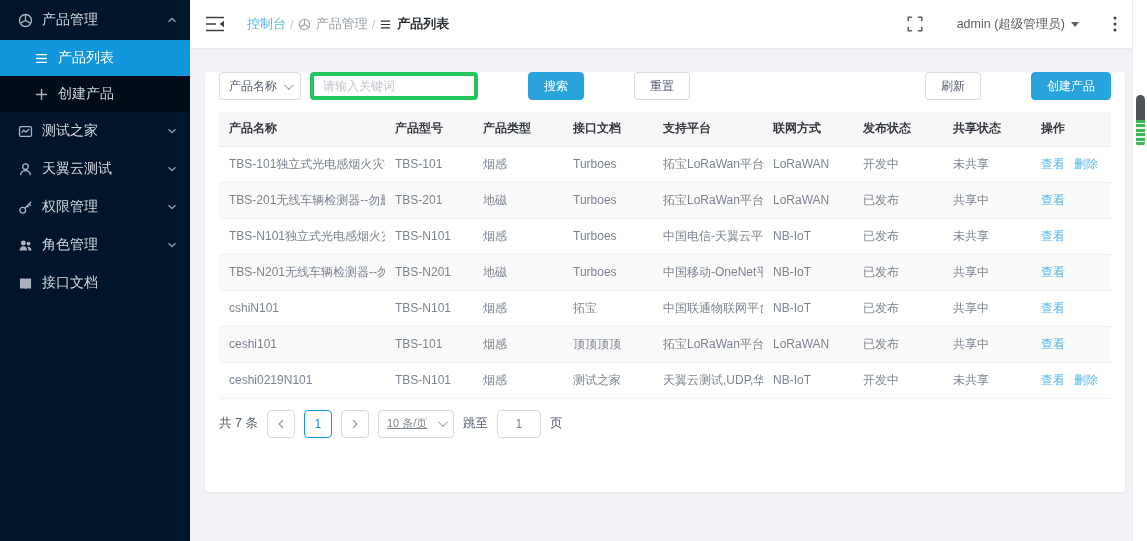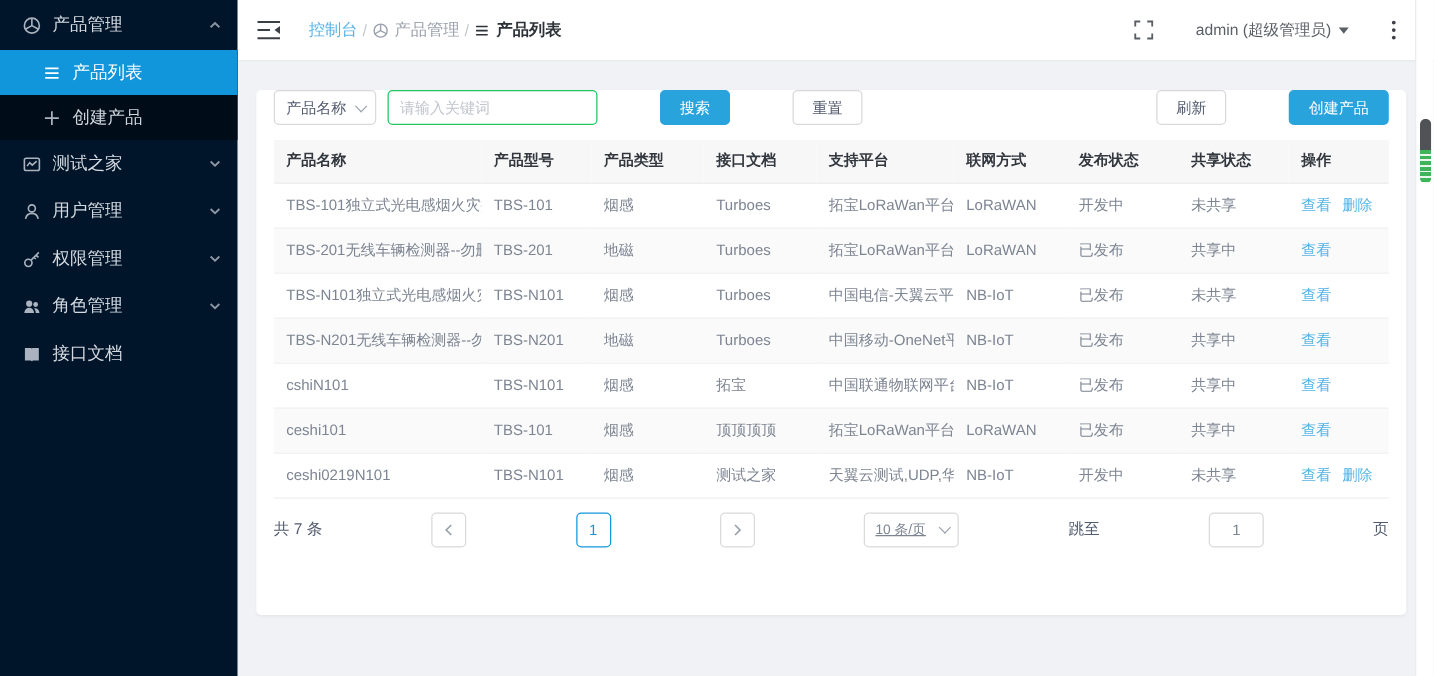--- a/index.html
+++ b/index.html
@@ -47,35 +47,35 @@
   .card { background:#fff; border-radius:4px; height:420px; padding:0 14px; box-shadow:0 1px 2px rgba(0,0,0,.04); }
 
   .tabs { display:flex; border-bottom:1px solid #e8eaec; padding-top:13px; }
   .tab { padding:8px 18px 10px; font-size:14px; color:#3b4047; cursor:pointer; position:relative; }
   .tab.active { color:#2aa7df; }
   .tab.active::after { content:""; position:absolute; left:0; right:0; bottom:-1px; height:2px; background:#2aa7df; }
 
   .toolbar { display:flex; align-items:center; margin:12px 0; gap:9px; }
   .sel { height:28px; border:1px solid #d9d9d9; border-radius:4px; background:#fff; display:flex; align-items:center; padding:0 9px; font-size:12px; color:#515a6e; cursor:pointer; gap:7px; }
   .sel-caret { width:7px; height:7px; border-right:1.4px solid #9aa1ac; border-bottom:1.4px solid #9aa1ac; transform:rotate(45deg) translateY(-2px); }
-  .kw-input { height:28px; width:168px; border:1px solid #22c55e; border-radius:4px; padding:0 9px; font-size:12px; color:#515a6e; outline:none; font-family:inherit; }
+  .kw-input { height:28px; width:168px; border:4px solid #22c55e; border-radius:4px; padding:0 9px; font-size:12px; color:#515a6e; outline:none; font-family:inherit; }
   .kw-input::placeholder { color:#c0c4cc; }
   .btn { height:28px; padding:0 15px; border-radius:4px; font-size:12px; cursor:pointer; border:1px solid #d9d9d9; background:#fff; color:#515a6e; font-family:inherit;margin-left:41px; }
   .btn.primary { background:var(--btn-blue); border-color:var(--btn-blue); color:#fff; }
   .toolbar .spacer { flex:1; }
 
   
   table { width:100%; border-collapse:collapse; table-layout:fixed; font-size:12px; }
   thead th { background:#f7f7f8; color:#33383f; font-weight:bold; text-align:left; height:34px; padding:0 10px; border-bottom:1px solid #e8eaec; white-space:nowrap; overflow:hidden; }
   tbody td { height:36px; padding:0 10px; color:#7d8592; border-bottom:1px solid #f0f0f0; white-space:nowrap; overflow:hidden; text-overflow:clip; }
   tbody tr:nth-child(even) td { background:#fafafa; }
   .action-link { color:var(--link); cursor:pointer; text-decoration:none; margin-right:9px; }
 
   
-  .pagination { display:flex; align-items:center; justify-content:space-between; gap:9px; margin-top:11px; font-size:12.5px; color:#515a6e; }
+  .pagination { display:flex; align-items:center; justify-content:flex-start; gap:9px; margin-top:11px; font-size:12.5px; color:#515a6e; }
   .pg-box { min-width:28px; height:28px; border:1px solid #d9d9d9; border-radius:4px; background:#fff; display:flex; align-items:center; justify-content:center; color:#7d8592; cursor:pointer; font-size:11px; }
   .pg-box.current { border-color:var(--primary); color:var(--primary); font-size:12px; }
   .pg-sel { min-width:76px; justify-content:space-between; padding:0 8px; cursor:pointer;text-decoration:underline; }
   .jump-input { width:44px; height:28px; border:1px solid #d9d9d9; border-radius:4px; text-align:center; font-size:12px; color:#7d8592; outline:none; font-family:inherit; }
 
   
   .scroll-track { position:absolute; right:0; top:0; width:15px; height:541px; background:#fff; border-left:1px solid #ececec; z-index:3; }
   .scroll-thumb { position:absolute; left:3px; top:95px; width:9px; height:52px; border-radius:5px; overflow:hidden; cursor:pointer; }
   .scroll-thumb .st-dark { height:25px; background:#4f5356; }
   .scroll-thumb .st-green { height:27px; background:repeating-linear-gradient(180deg,#3eb558 0 3px,#e8f7ec 3px 4.5px); }
@@ -135,21 +135,21 @@
       </span>
     </div>
 
     <div class="menu-item">
       <span class="mi-icon">
         <svg viewBox="0 0 14 14" fill="none" stroke="currentColor" stroke-width="1.2">
             <circle cx="7" cy="4.4" r="2.6"></circle>
             <path d="M2.3 12.3c.5-3 2.6-4.2 4.7-4.2s4.2 1.2 4.7 4.2"></path>
           </svg>
       </span>
-      <span>用户管理</span>
+      <span>天翼云测试</span>
       <span class="chev">
         <svg viewBox="0 0 10 10" fill="none" stroke="currentColor" stroke-width="1.4">
             <path d="M1.5 3.2L5 6.6l3.5-3.4"></path>
           </svg>
       </span>
     </div>
 
     <div class="menu-item">
       <span class="mi-icon">
         <svg viewBox="0 0 14 14" fill="none" stroke="currentColor" stroke-width="1.2">

